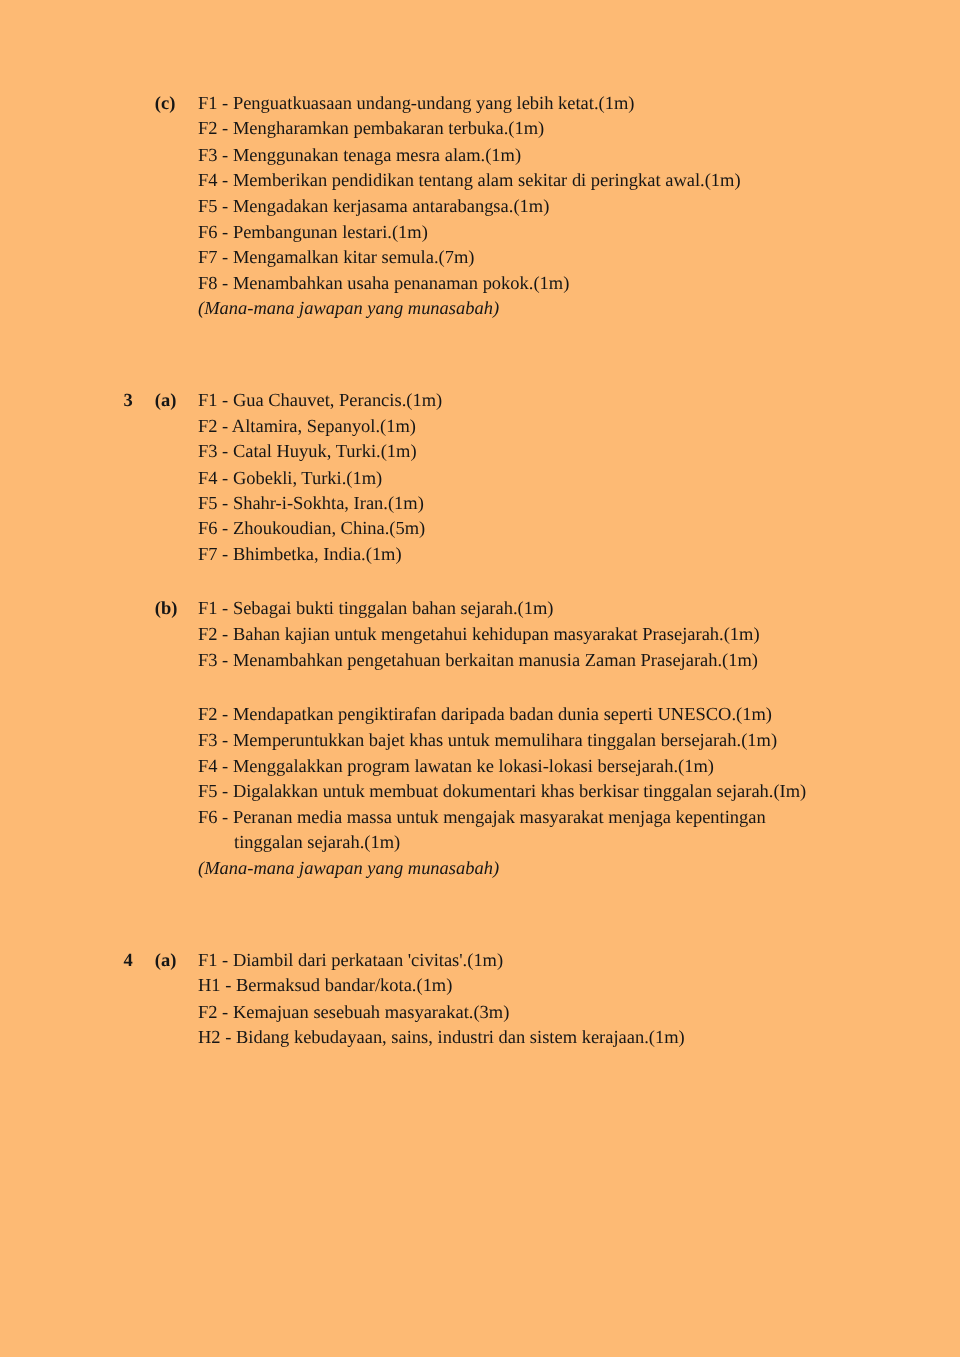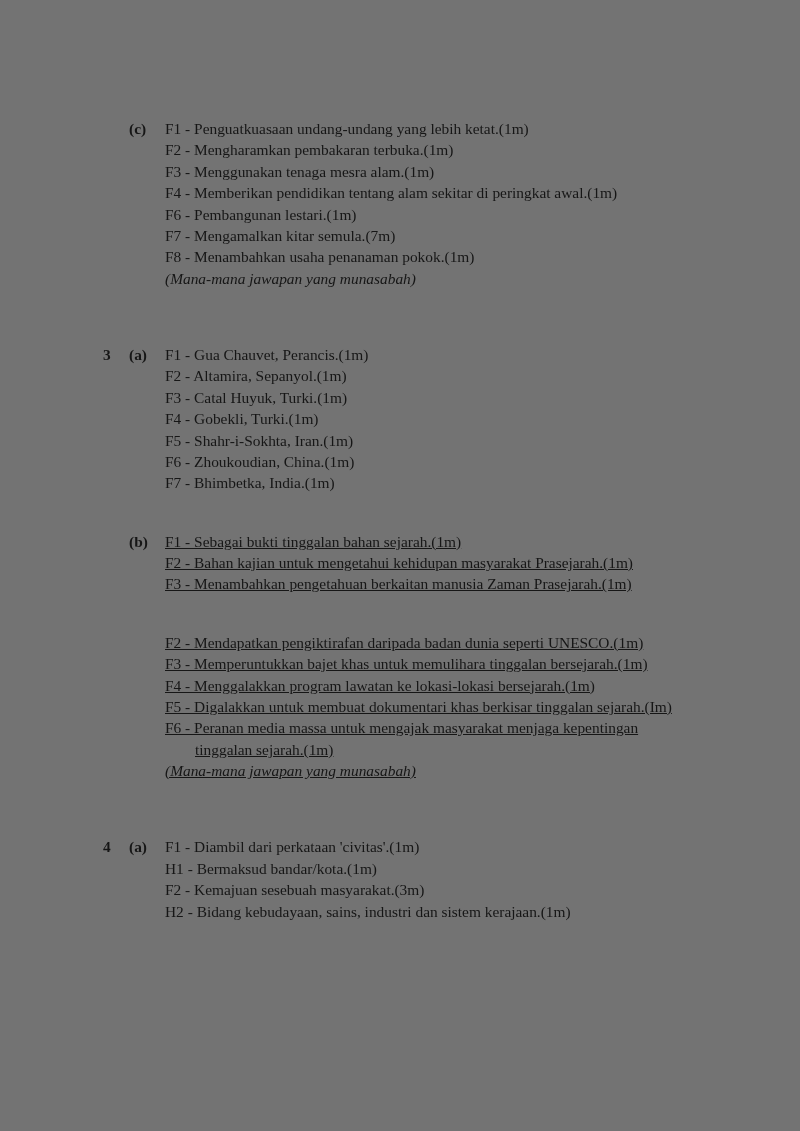--- a/index.html
+++ b/index.html
@@ -4,31 +4,31 @@
 <style>
   html, body {
     margin: 0;
     padding: 0;
     background: #ffffff;
   }
   .page {
     position: relative;
     width: 800px;
     height: 1131px;
-    background: #737373;
+    background: #fdba74;
     box-sizing: border-box;
-    padding: 118px 30px 0 103px;
+    padding: 76px 30px 0 103px;
     font-family: "Liberation Serif", "DejaVu Serif", serif;
     font-size: 15.4px;
     line-height: 21.38px;
     color: #161616;
     overflow: hidden;
   }
   .block { margin: 0; }
-  .block.gap-small { margin-top: 37px; text-decoration: underline; }
+  .block.gap-small { margin-top: 24px; }
   .block.gap-large { margin-top: 55px; }
   .line {
     padding-left: 62px;
     white-space: nowrap;
   }
   .line.first { padding-left: 0; }
   .qnum {
     display: inline-block;
     width: 26px;
     font-weight: bold;
@@ -44,32 +44,33 @@
 </head>
 <body>
 
 <div class="page">
   <div id="content">
       <div class="block">
         <div class="line first"><span class="qnum"></span><span class="qletter">(c)</span><span class="text">F1 - Penguatkuasaan undang-undang yang lebih ketat.(1m)</span></div>
         <div class="line"><span class="text">F2 - Mengharamkan pembakaran terbuka.(1m)</span></div>
         <div class="line"><span class="text">F3 - Menggunakan tenaga mesra alam.(1m)</span></div>
         <div class="line"><span class="text">F4 - Memberikan pendidikan tentang alam sekitar di peringkat awal.(1m)</span></div>
+        <div class="line"><span class="text">F5 - Mengadakan kerjasama antarabangsa.(1m)</span></div>
         <div class="line"><span class="text">F6 - Pembangunan lestari.(1m)</span></div>
         <div class="line"><span class="text">F7 - Mengamalkan kitar semula.(7m)</span></div>
         <div class="line"><span class="text">F8 - Menambahkan usaha penanaman pokok.(1m)</span></div>
         <div class="line"><span class="text italic">(Mana-mana jawapan yang munasabah)</span></div>
       </div>
       <div class="block gap-large">
         <div class="line first"><span class="qnum">3</span><span class="qletter">(a)</span><span class="text">F1 - Gua Chauvet, Perancis.(1m)</span></div>
         <div class="line"><span class="text">F2 - Altamira, Sepanyol.(1m)</span></div>
         <div class="line"><span class="text">F3 - Catal Huyuk, Turki.(1m)</span></div>
         <div class="line"><span class="text">F4 - Gobekli, Turki.(1m)</span></div>
         <div class="line"><span class="text">F5 - Shahr-i-Sokhta, Iran.(1m)</span></div>
-        <div class="line"><span class="text">F6 - Zhoukoudian, China.(1m)</span></div>
+        <div class="line"><span class="text">F6 - Zhoukoudian, China.(5m)</span></div>
         <div class="line"><span class="text">F7 - Bhimbetka, India.(1m)</span></div>
       </div>
       <div class="block gap-small">
         <div class="line first"><span class="qnum"></span><span class="qletter">(b)</span><span class="text">F1 - Sebagai bukti tinggalan bahan sejarah.(1m)</span></div>
         <div class="line"><span class="text">F2 - Bahan kajian untuk mengetahui kehidupan masyarakat Prasejarah.(1m)</span></div>
         <div class="line"><span class="text">F3 - Menambahkan pengetahuan berkaitan manusia Zaman Prasejarah.(1m)</span></div>
       </div>
       <div class="block gap-small">
         <div class="line"><span class="text">F2 - Mendapatkan pengiktirafan daripada badan dunia seperti UNESCO.(1m)</span></div>
         <div class="line"><span class="text">F3 - Memperuntukkan bajet khas untuk memulihara tinggalan bersejarah.(1m)</span></div>

